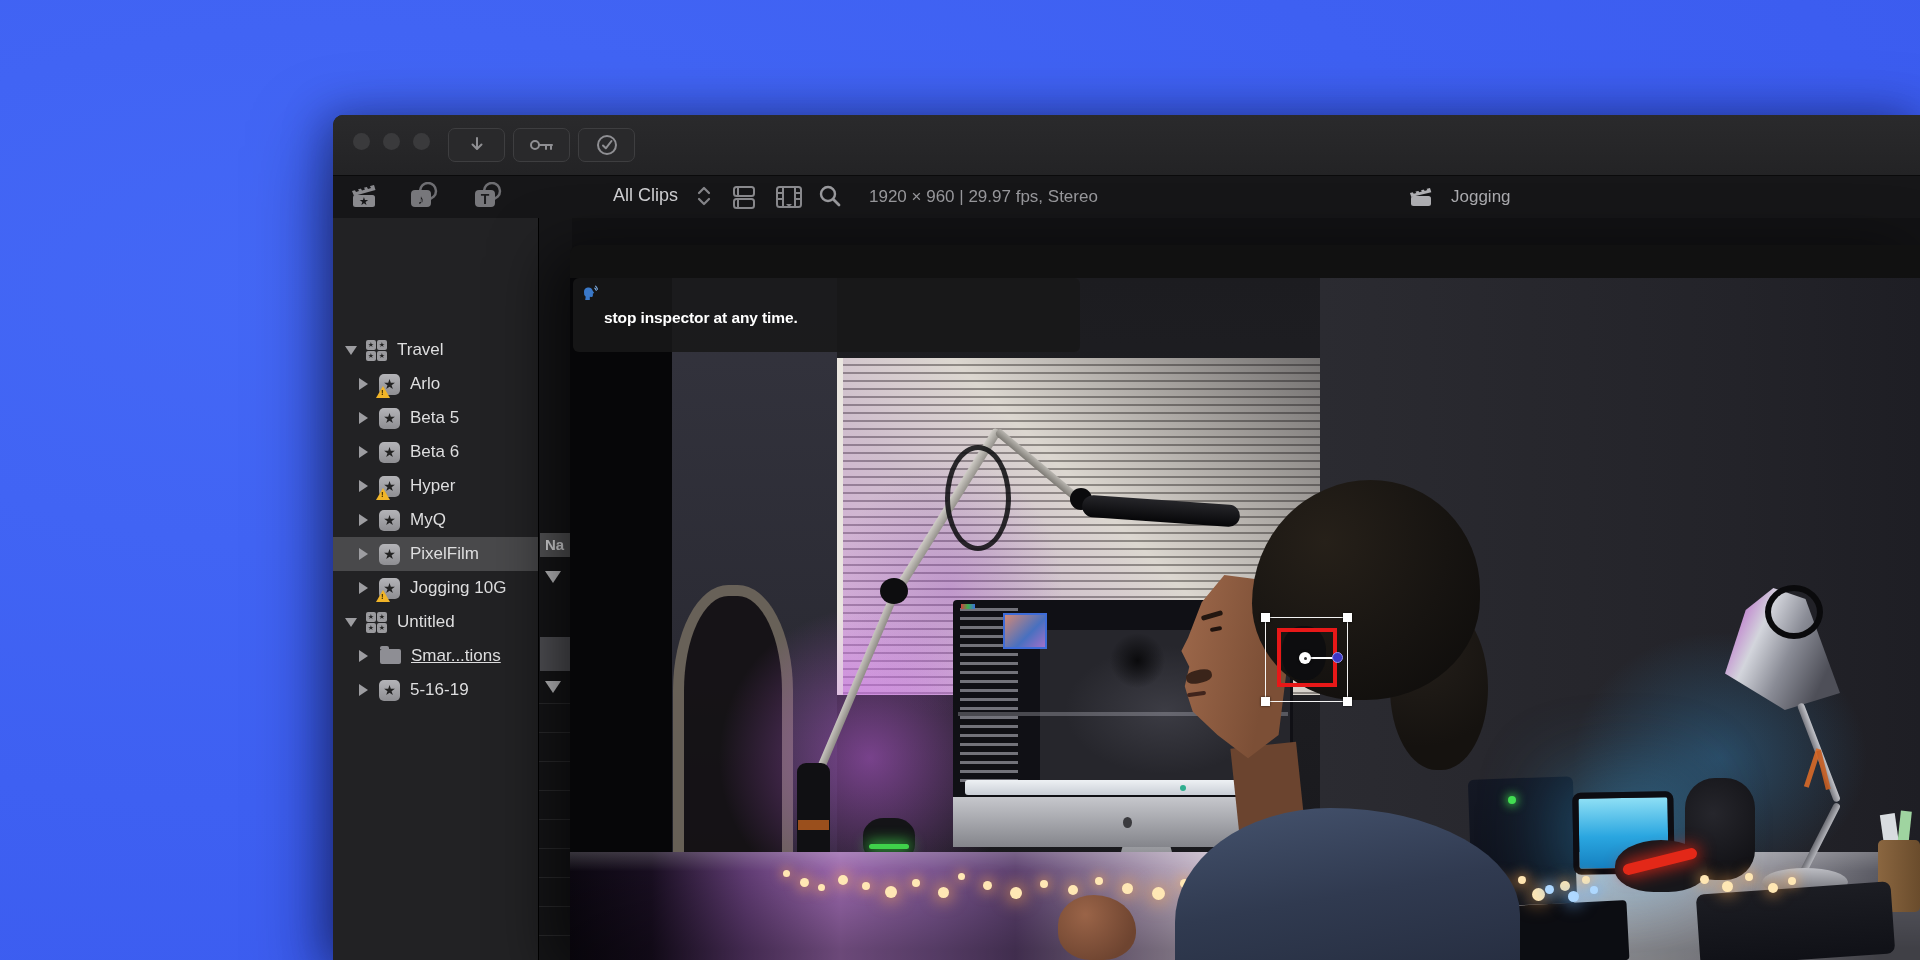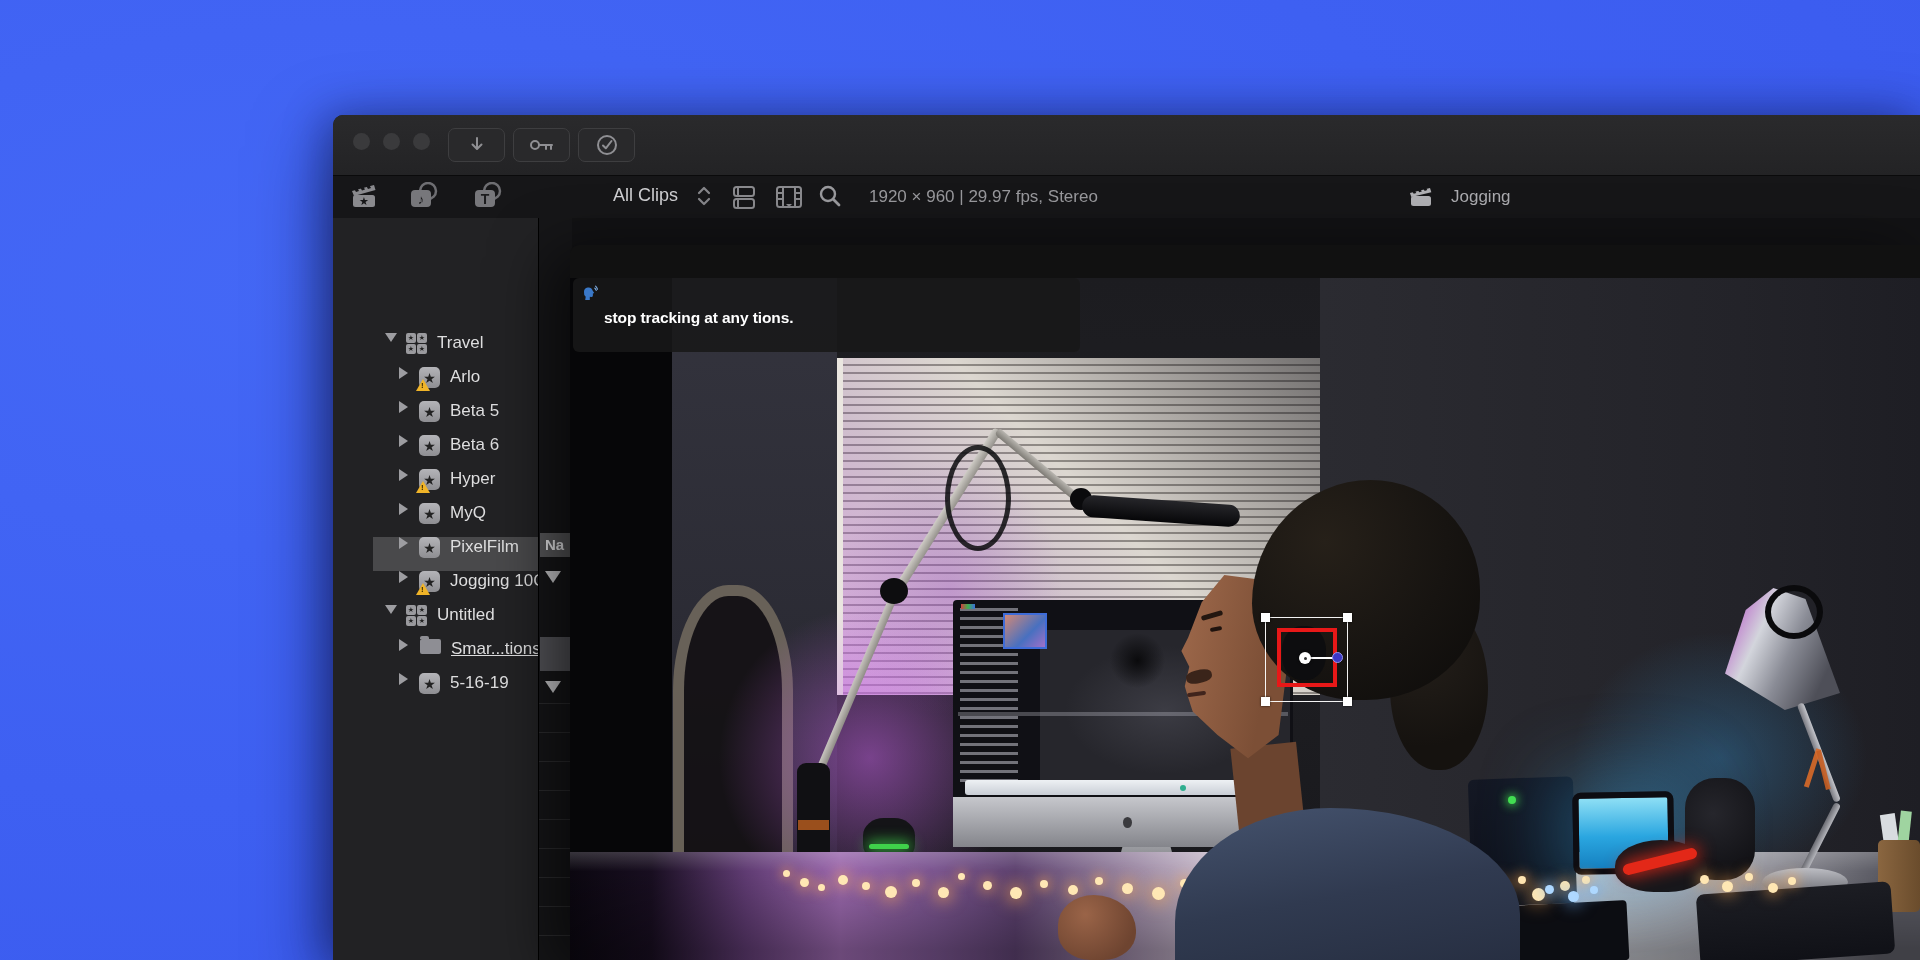--- a/index.html
+++ b/index.html
@@ -17,21 +17,21 @@
   .tb-btn{width:55px;height:32px;border-radius:7px;background:#29292b;border:1px solid #3e3e40;
     top:13px;display:flex;align-items:center;justify-content:center;color:#8f8f93;}
   #mw-toolbar{left:0;top:61px;width:1587px;height:42px;background:#161618;border-bottom:1px solid #060607;}
   .tool-ic{color:#8a8a8e;display:flex;align-items:center;justify-content:center;}
   #all-clips{color:#cfcfd2;font-size:18px;}
   #clip-info{color:#98989c;font-size:17px;}
   #project-label{color:#ababaf;font-size:17px;}
   #mw-sidebar{left:0;top:103px;width:205px;height:742px;background:#222224;}
   #mw-strip{left:205px;top:103px;width:33px;height:742px;background:#161618;border-left:1px solid #000;}
   #mw-browser-top{left:238px;top:103px;width:1349px;height:742px;background:#121214;}
-  .sb-row{left:0;width:205px;height:34px;display:flex;color:#dededf;font-size:17px;margin-left:40px;}
+  .sb-row{left:0;width:205px;height:34px;display:flex;align-items:center;color:#dededf;font-size:17px;}
   .sb-row.selected{background:#49494b;}
   .sb-tri{width:0;height:0;display:inline-block;}
   .tri-right{border-left:9px solid #9d9da1;border-top:6px solid transparent;border-bottom:6px solid transparent;}
   .tri-down{border-top:9px solid #9d9da1;border-left:6px solid transparent;border-right:6px solid transparent;}
   .ev-icon{width:21px;height:21px;border-radius:5px;background:linear-gradient(#b4b4b8,#8e8e92);
     color:#222;display:flex;align-items:center;justify-content:center;font-size:14px;position:relative;flex:0 0 21px;}
   .lib-icon{width:21px;height:21px;display:grid;grid-template-columns:10px 10px;gap:1px;flex:0 0 21px;}
   .lib-icon span{width:10px;height:10px;border-radius:2px;background:#9a9a9e;color:#222;font-size:7px;
     line-height:10px;text-align:center;}
   .fold-icon{width:21px;height:15px;border-radius:2px;background:#8e8e94;position:relative;flex:0 0 21px;}
@@ -384,17 +384,17 @@
     <div id="tooltip" class="abs">
       <div class="tt-row">
         <span class="tt-ic">
           <svg width="17" height="17" viewBox="0 0 17 17">
             <path d="M3 7 a4.4 4.4 0 0 1 8.6-1.4 l1.6 2.4 -1.3.6 v1.8 a1.6 1.6 0 0 1 -1.8 1.5 l-1.3-.2 V15 H4.2 l.5-3.2 A5.5 5.5 0 0 1 3 7Z" fill="#3a78c8"></path>
             <path d="M13.8 3.2 a6 6 0 0 1 1.4 2.2 M14.6 1.2 a8.4 8.4 0 0 1 1.9 3" stroke="#7fb0e8" stroke-width="1.1" fill="none" stroke-linecap="round"></path>
           </svg>
         </span>
       </div>
       <div class="tt-row tt-indent">
-        <span>stop tracking at any tions.</span>
+        <span>stop inspector at any time.</span>
       </div>
     </div>
   </div>
 </div>
 
 </body></html>

